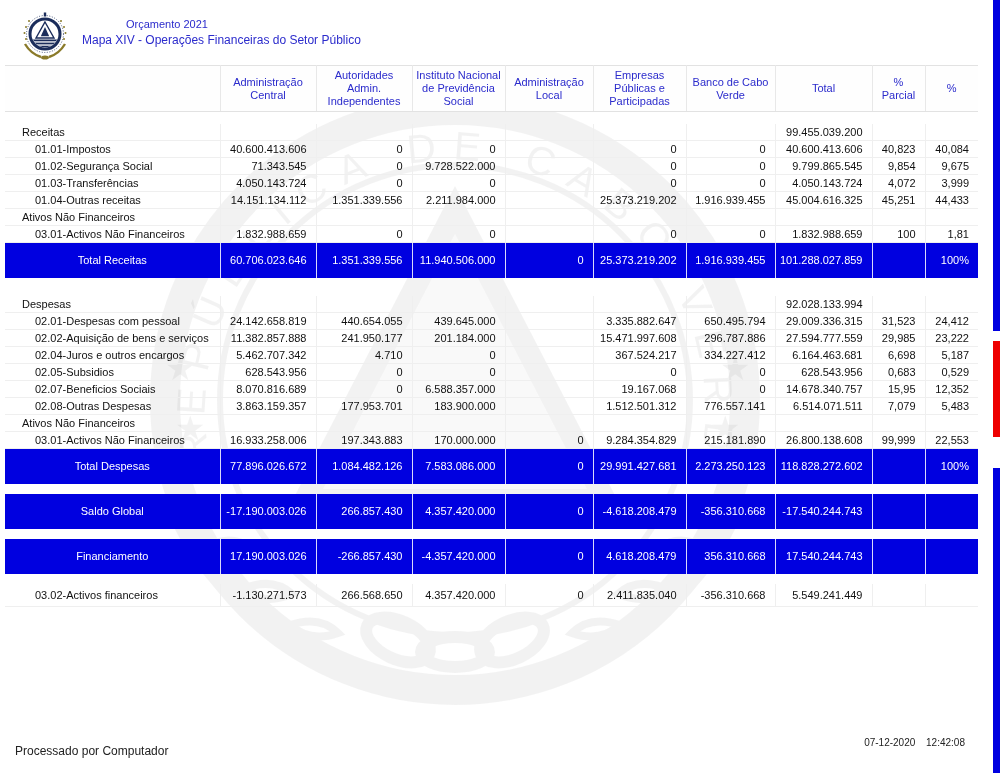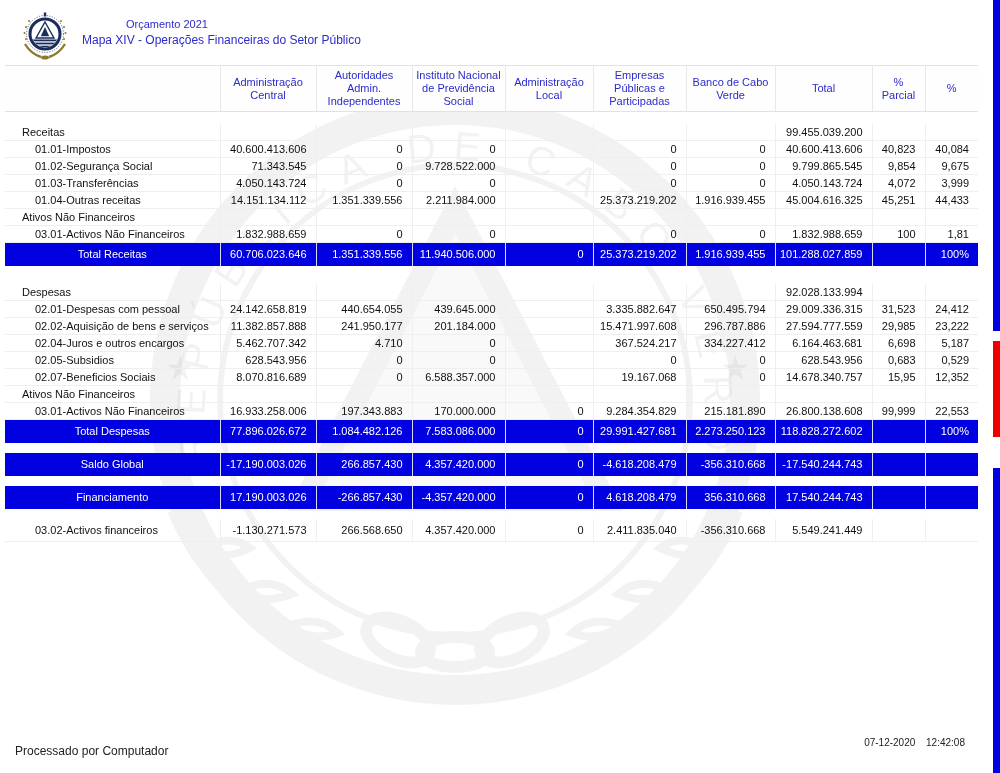--- a/index.html
+++ b/index.html
@@ -41,21 +41,21 @@
   th:last-child { border-right:none; }
 
   td { font-size:11px; vertical-align:middle; }
   tr.item td, tr.section td { height:17px; border-bottom:1px solid #efefef; border-right:1px solid #efefef; }
   tr.item td:last-child, tr.section td:last-child { border-right:none; }
   tr.tall td { height:23px; }
   td.lbl { text-align:left; padding-left:30px; }
   tr.section td.lbl { padding-left:17px; }
   td.num { text-align:right; padding-right:9px; font-variant-numeric:tabular-nums; }
 
-  tr.total td { background:var(--band-blue); color:#fff; height:23px; border-right:1px solid rgba(255,255,255,.85); }
+  tr.total td { background:var(--band-blue); color:#fff; height:35px; border-right:1px solid rgba(255,255,255,.85); }
   tr.total td:last-child { border-right:none; }
   tr.total td.lbl { text-align:center; padding-left:0; }
   tr.spacer td { border:none; background:transparent; }
 
   
   .footer-left  { position:absolute; left:15px;  top:744px; font-size:12px; color:#222; }
   .footer-right { position:absolute; right:35px; top:737px; font-size:10px; color:#222; }
   .footer-right span { margin-left:8px; }
 </style>
 </head>
@@ -329,20 +329,32 @@
           <td class="num">8.070.816.689</td>
           <td class="num">0</td>
           <td class="num">6.588.357.000</td>
           <td class="num"></td>
           <td class="num">19.167.068</td>
           <td class="num">0</td>
           <td class="num">14.678.340.757</td>
           <td class="num">15,95</td>
           <td class="num">12,352</td>
         </tr>
+        <tr class="item">
+          <td class="lbl">02.08-Outras Despesas</td>
+          <td class="num">3.863.159.357</td>
+          <td class="num">177.953.701</td>
+          <td class="num">183.900.000</td>
+          <td class="num"></td>
+          <td class="num">1.512.501.312</td>
+          <td class="num">776.557.141</td>
+          <td class="num">6.514.071.511</td>
+          <td class="num">7,079</td>
+          <td class="num">5,483</td>
+        </tr>
         <tr class="section">
           <td class="lbl">Ativos Não Financeiros</td>
           <td class="num"></td>
           <td class="num"></td>
           <td class="num"></td>
           <td class="num"></td>
           <td class="num"></td>
           <td class="num"></td>
           <td class="num"></td>
           <td class="num"></td>

